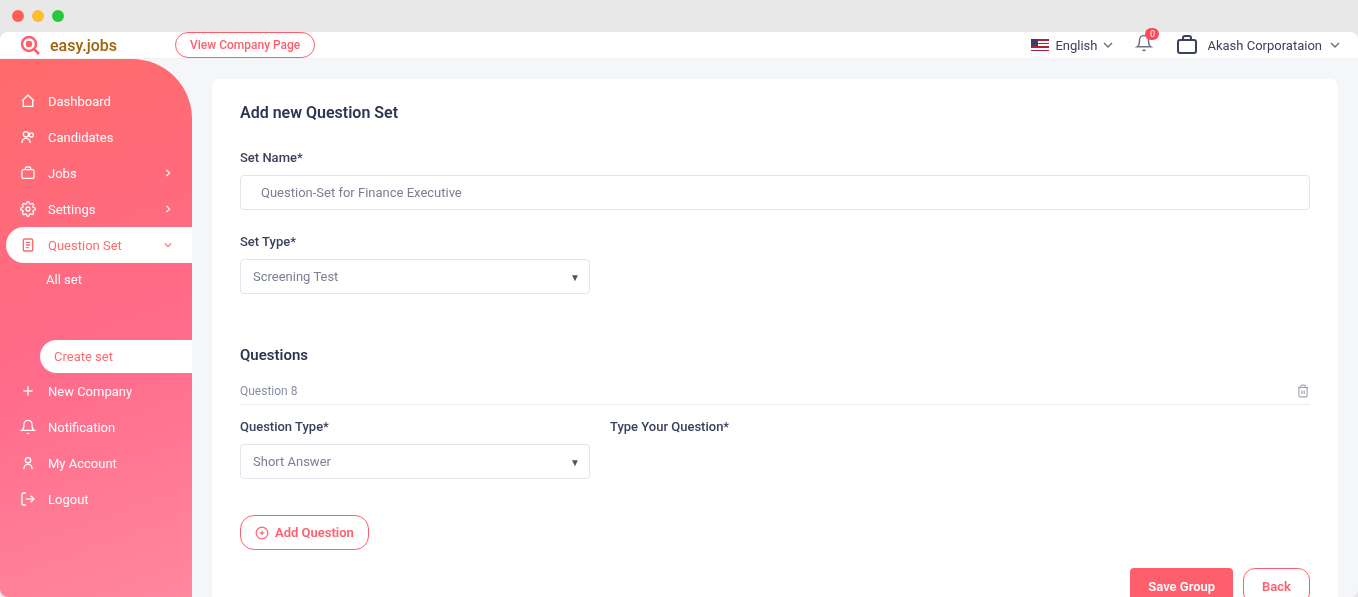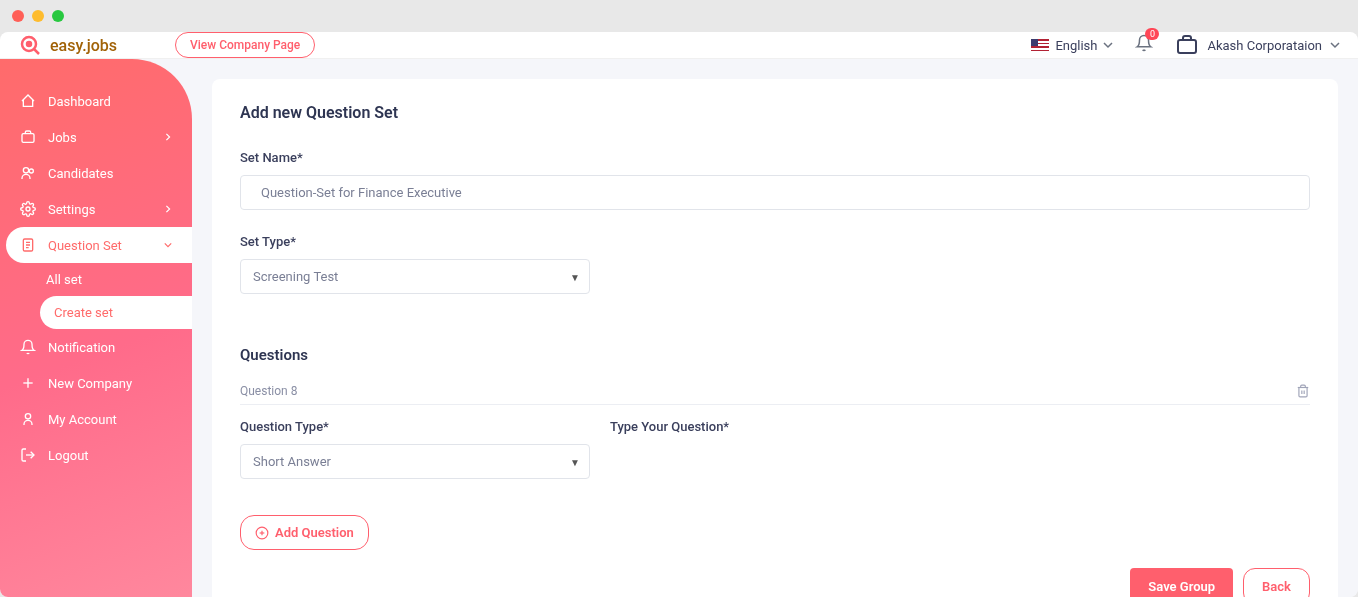--- a/index.html
+++ b/index.html
@@ -36,21 +36,21 @@
     
     .body { flex: 1; display: flex; background: #f5f6fa; }
     
     
     .sidebar { width: 192px; background: linear-gradient(160deg, #ff6b6b 0%, #ff6b8a 50%, #ff8da1 100%); border-top-right-radius: 60px; padding-top: 24px; }
     .nav-item { display: flex; align-items: center; gap: 12px; padding: 10px 20px; color: #fff; font-size: 13px; cursor: pointer; position: relative; }
     .nav-item .nav-icon { width: 16px; height: 16px; flex-shrink: 0; }
     .nav-item .nav-chev { margin-left: auto; width: 8px; height: 8px; }
     .nav-item.active-parent { background: #fff; color: #ff6b6b; border-radius: 22px 0 0 22px; margin-left: 6px; padding-left: 14px; }
     .sub-item { padding: 9px 20px 9px 46px; color: #fff; font-size: 13px; cursor: pointer; }
-    .sub-item.active { background: #fff; color: #ff6b6b; border-radius: 18px 0 0 18px; margin-left: 40px; padding-left: 14px; }
+    .sub-item.active { background: #fff; color: #ff6b6b; border-radius: 18px 0 0 18px; margin-left: 40px; padding-left: 14px; margin-top: 44px; }
     
     
     .content { flex: 1; padding: 20px; }
     .card { background: #fff; border-radius: 8px; padding: 24px 28px; }
     .page-title { font-size: 16px; font-weight: 600; color: #2e3552; margin-bottom: 28px; }
     .form-label { font-size: 13px; color: #3a3f5c; font-weight: 500; margin-bottom: 10px; display: block; }
     .text-input { width: 100%; border: 1px solid #e1e4ea; border-radius: 4px; padding: 9px 20px; font-size: 13px; color: #7a7f95; }
     .text-input::placeholder { color: #a0a4b8; }
     .select-wrap { position: relative; width: 350px; }
     .select-wrap.full { width: 100%; }
@@ -131,38 +131,38 @@
 
       <div class="sidebar">
         <div class="nav-item">
           <svg class="nav-icon" viewBox="0 0 24 24" fill="none" stroke="currentColor" stroke-width="2">
               <path d="M3 12l9-9 9 9M5 10v10h14V10"></path>
             </svg>
           <span>Dashboard</span>
         </div>
         <div class="nav-item">
           <svg class="nav-icon" viewBox="0 0 24 24" fill="none" stroke="currentColor" stroke-width="2">
+              <circle cx="9" cy="8" r="4"></circle>
+              <path d="M3 21v-1a6 6 0 0 1 12 0v1"></path>
+              <circle cx="17" cy="9" r="3"></circle>
+            </svg>
+          <span>Candidates</span>
+        </div>
+        <div class="nav-item">
+          <svg class="nav-icon" viewBox="0 0 24 24" fill="none" stroke="currentColor" stroke-width="2">
               <rect x="3" y="7" width="18" height="13" rx="2"></rect>
               <path d="M8 7V5a2 2 0 0 1 2-2h4a2 2 0 0 1 2 2v2"></path>
             </svg>
           <span>Jobs</span>
           <svg class="nav-chev" viewBox="0 0 10 10">
               <path d="M3 1l4 4-4 4" fill="none" stroke="currentColor" stroke-width="1.5"></path>
             </svg>
         </div>
         <div class="nav-item">
           <svg class="nav-icon" viewBox="0 0 24 24" fill="none" stroke="currentColor" stroke-width="2">
-              <circle cx="9" cy="8" r="4"></circle>
-              <path d="M3 21v-1a6 6 0 0 1 12 0v1"></path>
-              <circle cx="17" cy="9" r="3"></circle>
-            </svg>
-          <span>Candidates</span>
-        </div>
-        <div class="nav-item">
-          <svg class="nav-icon" viewBox="0 0 24 24" fill="none" stroke="currentColor" stroke-width="2">
               <circle cx="12" cy="12" r="3"></circle>
               <path d="M19.4 15a1.65 1.65 0 0 0 .33 1.82l.06.06a2 2 0 1 1-2.83 2.83l-.06-.06a1.65 1.65 0 0 0-1.82-.33 1.65 1.65 0 0 0-1 1.51V21a2 2 0 1 1-4 0v-.09A1.65 1.65 0 0 0 9 19.4a1.65 1.65 0 0 0-1.82.33l-.06.06a2 2 0 1 1-2.83-2.83l.06-.06a1.65 1.65 0 0 0 .33-1.82 1.65 1.65 0 0 0-1.51-1H3a2 2 0 1 1 0-4h.09A1.65 1.65 0 0 0 4.6 9a1.65 1.65 0 0 0-.33-1.82l-.06-.06a2 2 0 1 1 2.83-2.83l.06.06a1.65 1.65 0 0 0 1.82.33H9a1.65 1.65 0 0 0 1-1.51V3a2 2 0 1 1 4 0v.09a1.65 1.65 0 0 0 1 1.51 1.65 1.65 0 0 0 1.82-.33l.06-.06a2 2 0 1 1 2.83 2.83l-.06.06a1.65 1.65 0 0 0-.33 1.82V9a1.65 1.65 0 0 0 1.51 1H21a2 2 0 1 1 0 4h-.09a1.65 1.65 0 0 0-1.51 1z"></path>
             </svg>
           <span>Settings</span>
           <svg class="nav-chev" viewBox="0 0 10 10">
               <path d="M3 1l4 4-4 4" fill="none" stroke="currentColor" stroke-width="1.5"></path>
             </svg>
         </div>
         <div class="nav-item active-parent">
           <svg class="nav-icon" viewBox="0 0 24 24" fill="none" stroke="currentColor" stroke-width="2">
@@ -175,31 +175,31 @@
             </svg>
         </div>
         <div class="sub-item">
           <span>All set</span>
         </div>
         <div class="sub-item active">
           <span>Create set</span>
         </div>
         <div class="nav-item">
           <svg class="nav-icon" viewBox="0 0 24 24" fill="none" stroke="currentColor" stroke-width="2">
+              <line x1="12" y1="5" x2="12" y2="19"></line>
+              <line x1="5" y1="12" x2="19" y2="12"></line>
+            </svg>
+          <span>New Company</span>
+        </div>
+        <div class="nav-item">
+          <svg class="nav-icon" viewBox="0 0 24 24" fill="none" stroke="currentColor" stroke-width="2">
               <path d="M18 8A6 6 0 0 0 6 8c0 7-3 9-3 9h18s-3-2-3-9"></path>
               <path d="M13.73 21a2 2 0 0 1-3.46 0"></path>
             </svg>
           <span>Notification</span>
-        </div>
-        <div class="nav-item">
-          <svg class="nav-icon" viewBox="0 0 24 24" fill="none" stroke="currentColor" stroke-width="2">
-              <line x1="12" y1="5" x2="12" y2="19"></line>
-              <line x1="5" y1="12" x2="19" y2="12"></line>
-            </svg>
-          <span>New Company</span>
         </div>
         <div class="nav-item">
           <svg class="nav-icon" viewBox="0 0 24 24" fill="none" stroke="currentColor" stroke-width="2">
               <circle cx="12" cy="8" r="4"></circle>
               <path d="M6 21v-1a6 6 0 0 1 12 0v1"></path>
             </svg>
           <span>My Account</span>
         </div>
         <div class="nav-item">
           <svg class="nav-icon" viewBox="0 0 24 24" fill="none" stroke="currentColor" stroke-width="2">

